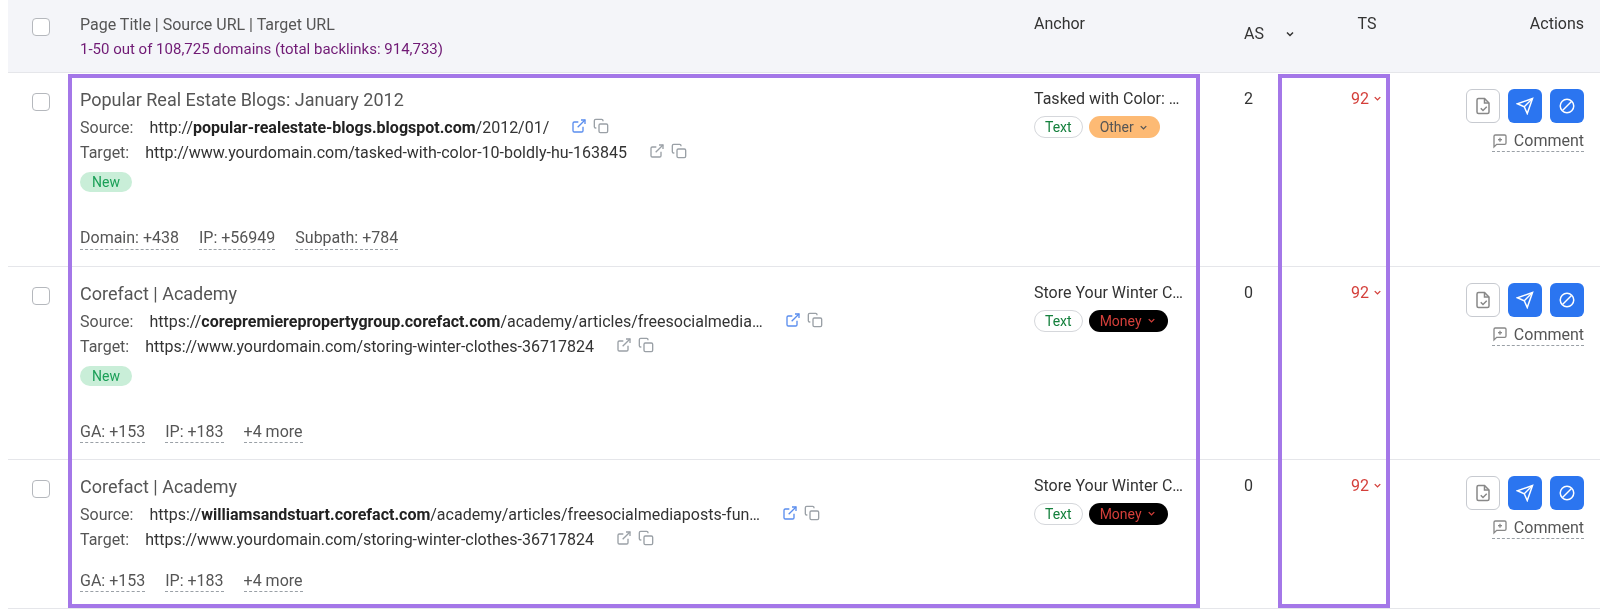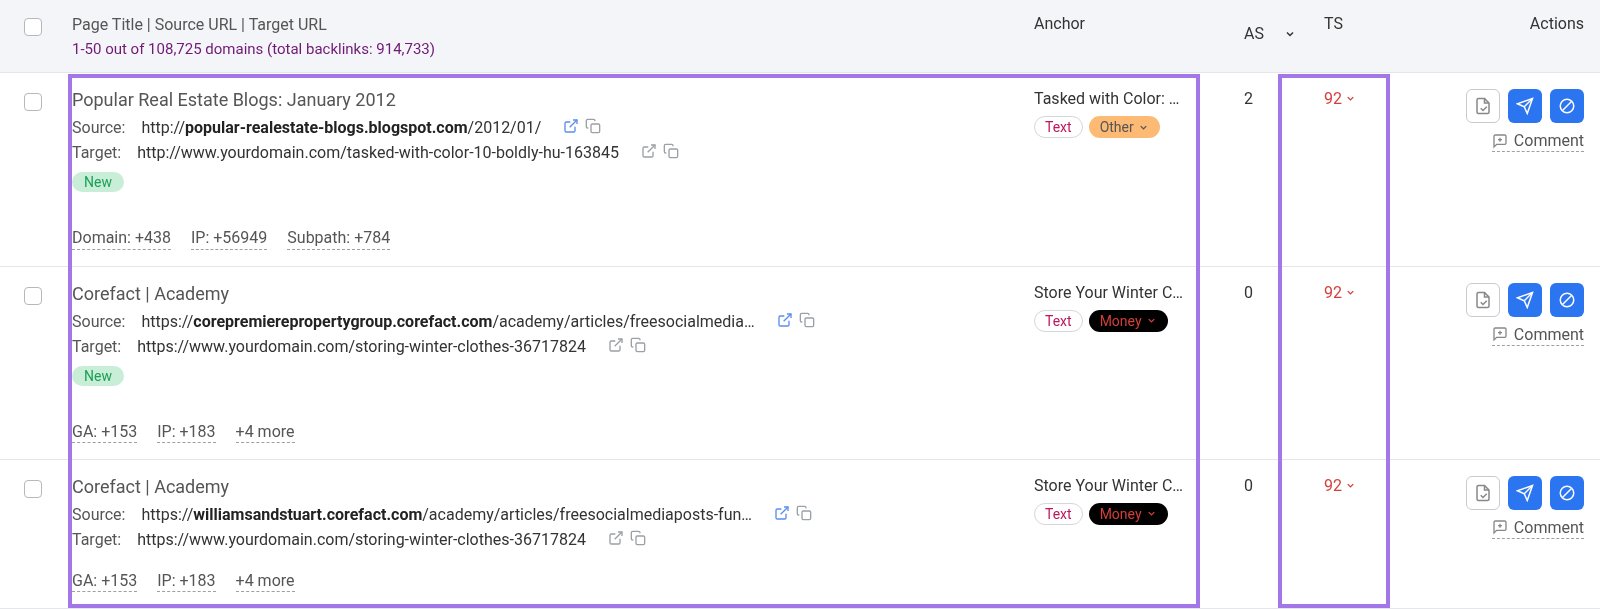--- a/index.html
+++ b/index.html
@@ -2,33 +2,33 @@
 <html><head>
 <meta charset="utf-8">
 <style>
   * { box-sizing: border-box; margin: 0; padding: 0; }
   body {
     font-family: -apple-system, BlinkMacSystemFont, "Segoe UI", Roboto, Helvetica, Arial, sans-serif;
     background: #fff;
     color: #333;
     font-size: 16px;
   }
-  .table { width: 100%; }
+  .table { width: 100%; padding-left: 8px; }
   .header-row {
     display: flex;
     align-items: flex-start;
     padding: 14px 16px 14px 24px;
     background: #f4f5f9;
     border-bottom: 1px solid #e5e6ea;
   }
   .col-check { width: 48px; padding-top: 4px; }
   .col-main { flex: 1; min-width: 0; padding-right: 16px; }
   .col-anchor { width: 210px; padding-right: 10px; }
   .col-as { width: 80px; text-align: left; }
-  .col-ts { width: 110px; text-align: left; padding-right: 24px; }
+  .col-ts { width: 110px; text-align: center; padding-right: 24px; }
   .col-actions { width: 150px; text-align: right; }
   .header-title { color: #555; font-size: 16px; line-height: 1.4; }
   .header-sub { color: #701a75; font-size: 15px; margin-top: 4px; }
   .header-as { display: inline-flex; align-items: center; gap: 20px; color: #333; cursor: pointer; margin-top: 10px; }
   .checkbox {
     width: 18px; height: 18px; border: 1.5px solid #b5b8bd;
     border-radius: 4px; display: inline-block; background:#fff;
   }
   .row {
     display: flex;
@@ -47,21 +47,21 @@
     display:inline-block; background:#c9eed8; color:#1a9f57;
     padding: 2px 12px; border-radius:999px; font-size:14px;
     margin-top: 4px; margin-bottom: 14px;
   }
   .anchor-text { color:#333; font-size:16px; margin-bottom:8px; white-space:nowrap; overflow:hidden; text-overflow:ellipsis; }
   .tag {
     display:inline-flex; align-items:center; gap:4px;
     padding: 2px 10px; border-radius:999px; font-size:14px;
     border:1px solid transparent;
   }
-  .tag-text { background:#fff; border-color:#d5d7db; color:#be185d; }
+  .tag-text { background:#fff; border-color:#d5d7db; color:#15803d; }
   .tag-other { background:#fdba74; color:#555; }
   .tag-money { background:#000000; color:#d43f3a; }
   .as-val { color:#333; font-size:16px; }
   .ts-val { color:#d43f3a; font-size:16px; display:inline-flex; align-items:center; gap:3px; justify-content:flex-end; cursor:pointer;}
   .actions-row { display:flex; gap:8px; justify-content:flex-end; margin-bottom:8px;}
   .icon-btn {
     width:34px; height:34px; border-radius:6px;
     display:inline-flex; align-items:center; justify-content:center;
     cursor:pointer;
   }

